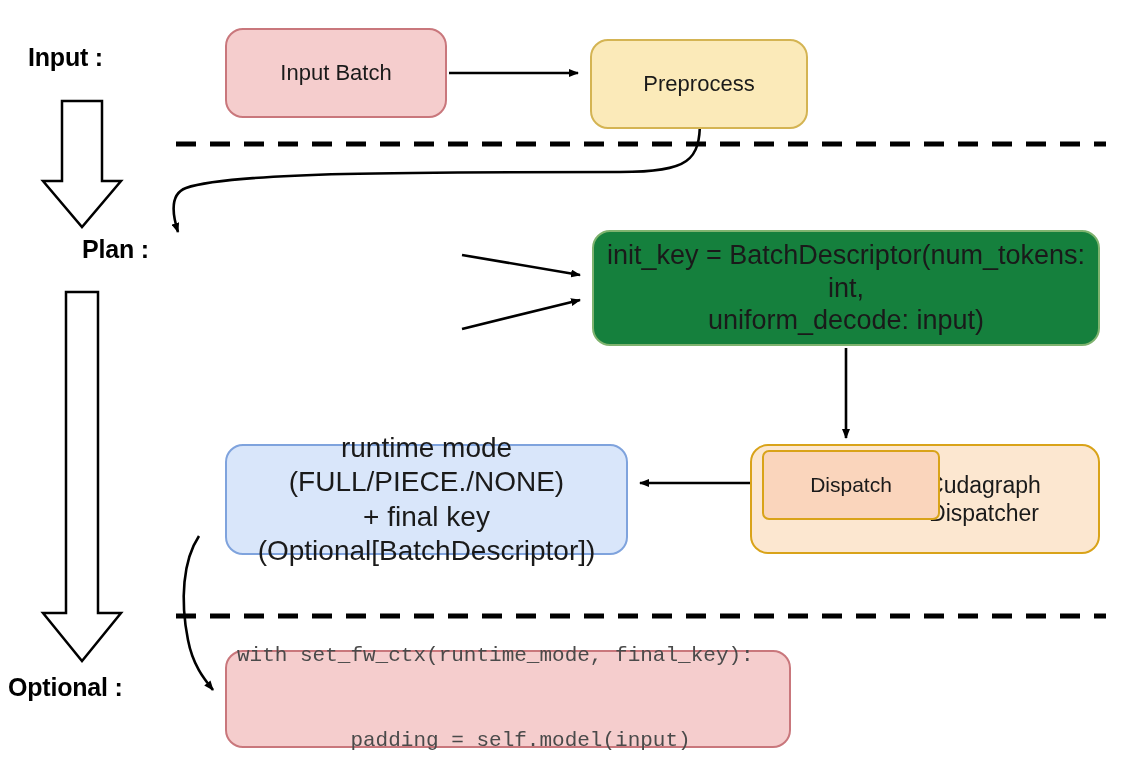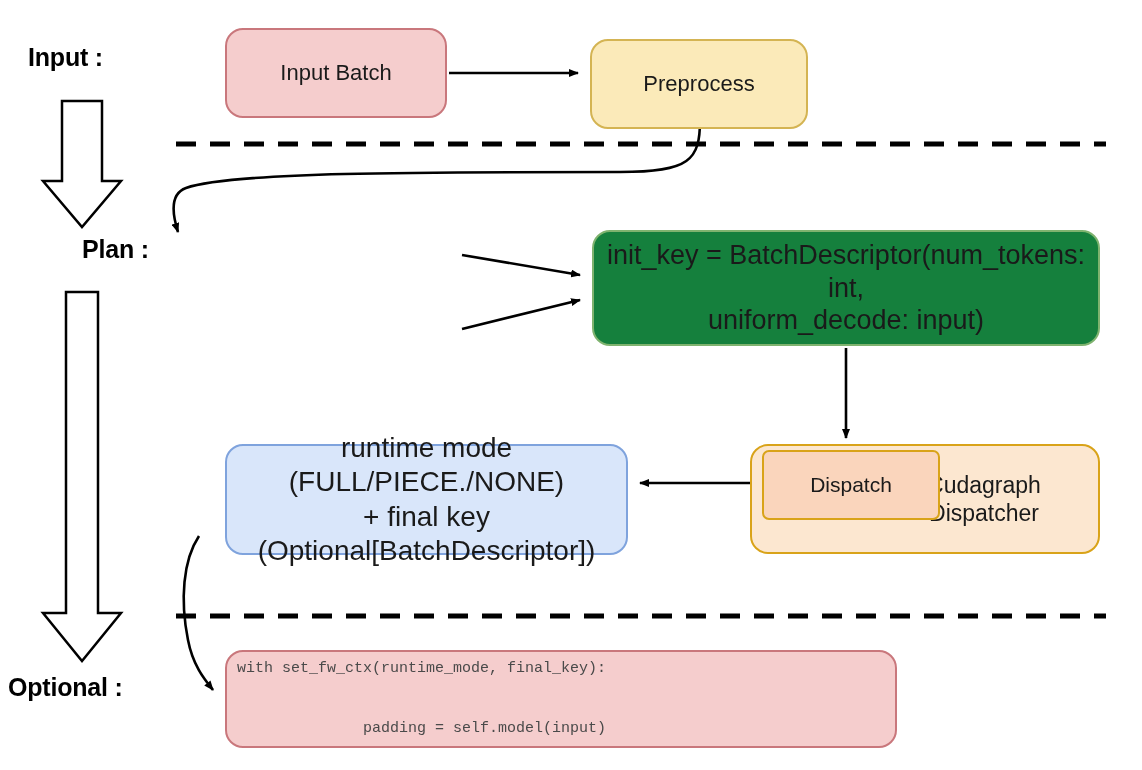--- a/index.html
+++ b/index.html
@@ -82,30 +82,30 @@
   }
   .n-dispatcher-outer .dispatcher-label {
     width: 188px; text-align: center; font-size: 23px;
   }
   .n-dispatch-inner {
     left: 762px; top: 450px; width: 178px; height: 70px;
     background: #fad5bc; border-color: #d9a319;
     border-radius: 7px; font-size: 21px; z-index: 3;
   }
   .n-code {
-    left: 225px; top: 650px; width: 672px; height: 98px;
+    left: 225px; top: 650px; width: 566px; height: 98px;
     background: #f5cdcd; border-color: #c9777c;
     font-family: "Liberation Mono", monospace;
-    font-size: 15px;
+    font-size: 21px;
     color: #4a4a4a;
     justify-content: flex-start;
     align-items: center;
     padding-left: 10px;
     white-space: pre;
-    text-align: right;
+    text-align: center;
     line-height: 1.35;
   }
 </style>
 </head>
 <body>
 
 <div id="canvas">
 
   <svg id="svg-layer" viewBox="0 0 1142 770">
     <defs>

